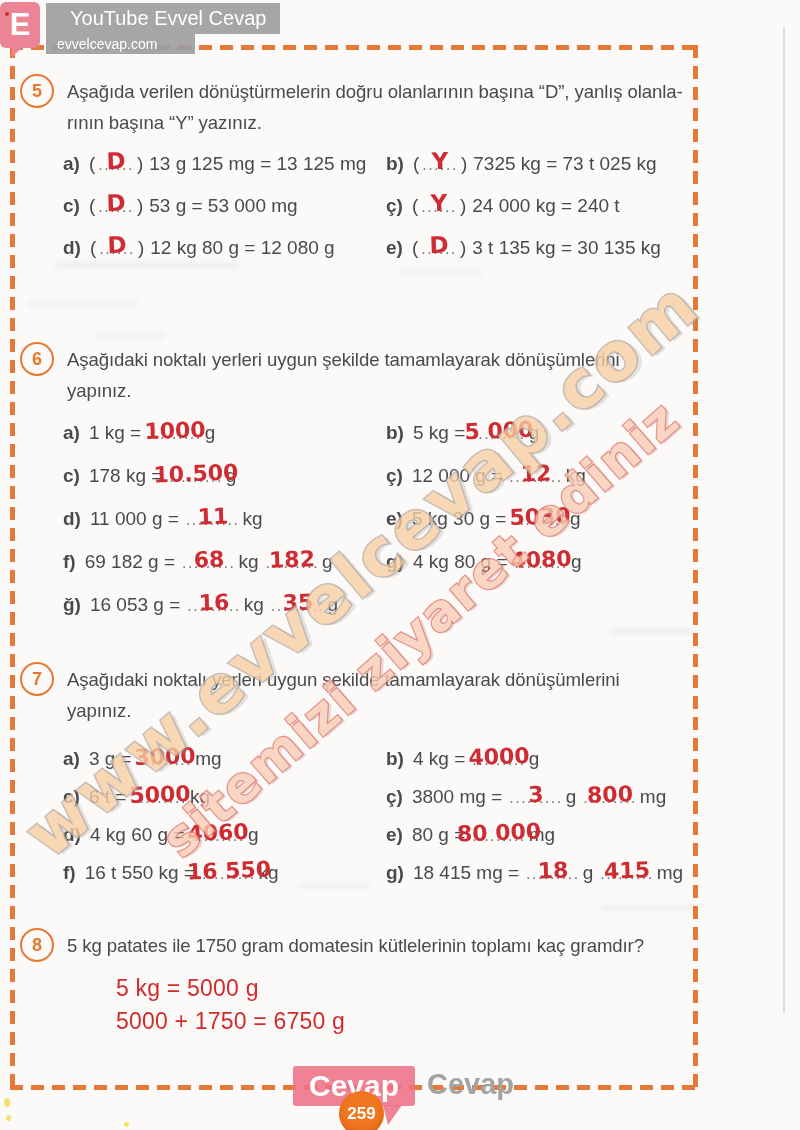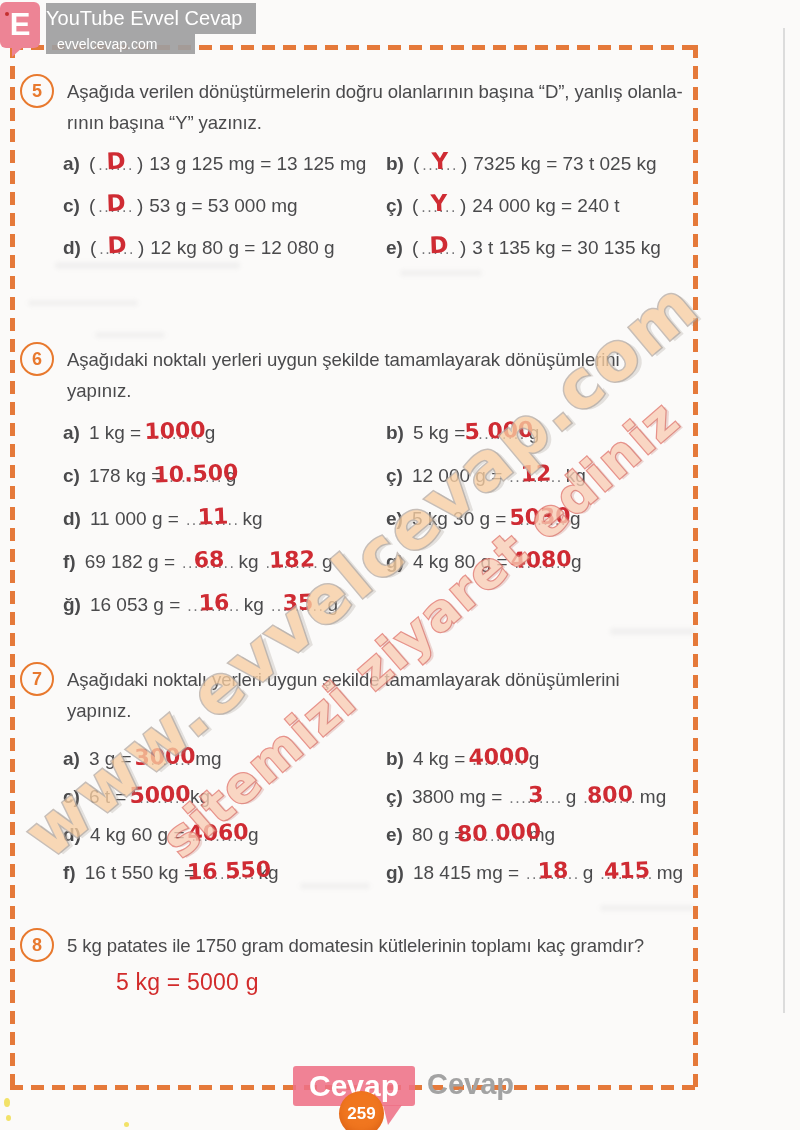--- a/index.html
+++ b/index.html
@@ -11,21 +11,21 @@
   .scan-edge{position:absolute;left:783px;top:28px;width:2px;height:985px;background:#dcdcdc;}
   .ghost{position:absolute;background:#c4c4c6;opacity:.18;filter:blur(2px);border-radius:3px;pointer-events:none;}
   .speck{position:absolute;background:#f0dd4f;border-radius:50%;opacity:.85;}
 
   
   .logo-e{position:absolute;left:0;top:2px;width:40px;height:46px;background:#ed8495;border-radius:6px;
           display:flex;align-items:center;justify-content:center;color:#fff;font-weight:bold;font-size:31px;z-index:7;}
   .logo-e:after{content:"";position:absolute;left:12px;bottom:-9px;width:0;height:0;
           border-top:10px solid #ed8495;border-right:11px solid transparent;}
   .hband1{position:absolute;left:46px;top:3px;width:210px;height:31px;background:rgba(158,158,160,.92);
-          color:#fff;font-size:20px;display:flex;align-items:center;padding-left:0;z-index:6;}
+          color:#fff;font-size:20px;display:flex;align-items:center;padding-left:24px;z-index:6;}
   .hband2{position:absolute;left:46px;top:34px;width:138px;height:20px;background:rgba(158,158,160,.92);
           color:#fff;font-size:14px;display:flex;align-items:center;padding-left:11px;z-index:6;}
   .reddot{position:absolute;left:5px;top:12px;width:4px;height:4px;background:#c3302f;border-radius:50%;z-index:8;}
 
   
   .dash{position:absolute;z-index:1;}
   .dash-h{height:5px;background:repeating-linear-gradient(90deg,#e5793a 0 13px,transparent 13px 21px);}
   .dash-v{width:5px;background:repeating-linear-gradient(180deg,#e5793a 0 13px,transparent 13px 21px);}
 
   
@@ -38,21 +38,21 @@
   .item{white-space:nowrap;font-size:19px;line-height:26px;}
   .lbl{font-weight:bold;margin-right:9px;}
   .txt{margin-right:4px;}
   .blank{display:inline-block;position:relative;margin:0 3px;}
   .dots{color:#77777a;font-size:16px;letter-spacing:1.5px;}
   .ans{position:absolute;left:50%;bottom:3px;transform:translateX(-50%) rotate(-2deg);
        color:#cf2b33;font-weight:bold;font-size:22px;white-space:nowrap;font-family:"DejaVu Sans",sans-serif;}
   .q5items .ans{font-size:23px;bottom:4px;}
   .paren{color:#4a4a4c;}
   .eq{margin-left:6px;}
-  .solution{margin-left:96px;margin-top:4px;color:#d22b2b;font-size:23px;line-height:1.45;letter-spacing:.2px;}
+  .solution{margin-left:96px;margin-top:10px;color:#d22b2b;font-size:23px;line-height:1.45;letter-spacing:.2px;}
 
   
   .wm{position:absolute;z-index:4;pointer-events:none;font-family:"DejaVu Sans",sans-serif;font-weight:800;
       white-space:nowrap;transform-origin:0 50%;paint-order:stroke fill;opacity:.78;}
   .wm1{left:35px;top:805px;font-size:66px;letter-spacing:3px;color:#f8cea2;
        -webkit-text-stroke:3px #b9aea6;text-shadow:3px 4px 0 rgba(150,140,130,.30);transform:rotate(-40deg);}
   .wm2{left:170px;top:818px;font-size:50px;letter-spacing:2px;color:#f9cdb4;
        -webkit-text-stroke:2.5px #e2766d;text-shadow:2px 3px 0 rgba(190,100,90,.30);transform:rotate(-41deg);}
 
   
@@ -206,20 +206,21 @@
 
   <div class="qblock" style="top:930px;">
     <div class="qrow">
       <div class="qnum">
           <span>8</span>
         </div>
       <div class="prompt">5 kg patates ile 1750 gram domatesin kütlelerinin toplamı kaç gramdır?</div>
     </div>
     <div class="solution">
       <div>5 kg = 5000 g</div>
+      <div>5000 + 1750 = 6750 g</div>
     </div>
   </div>
 
   <div class="wm wm1">www.evvelcevap.com</div>
   <div class="wm wm2">sitemizi ziyaret ediniz</div>
 
   <div class="f-evvel">
     <span>Cevap</span>
   </div>
   <div class="f-tail"></div>

